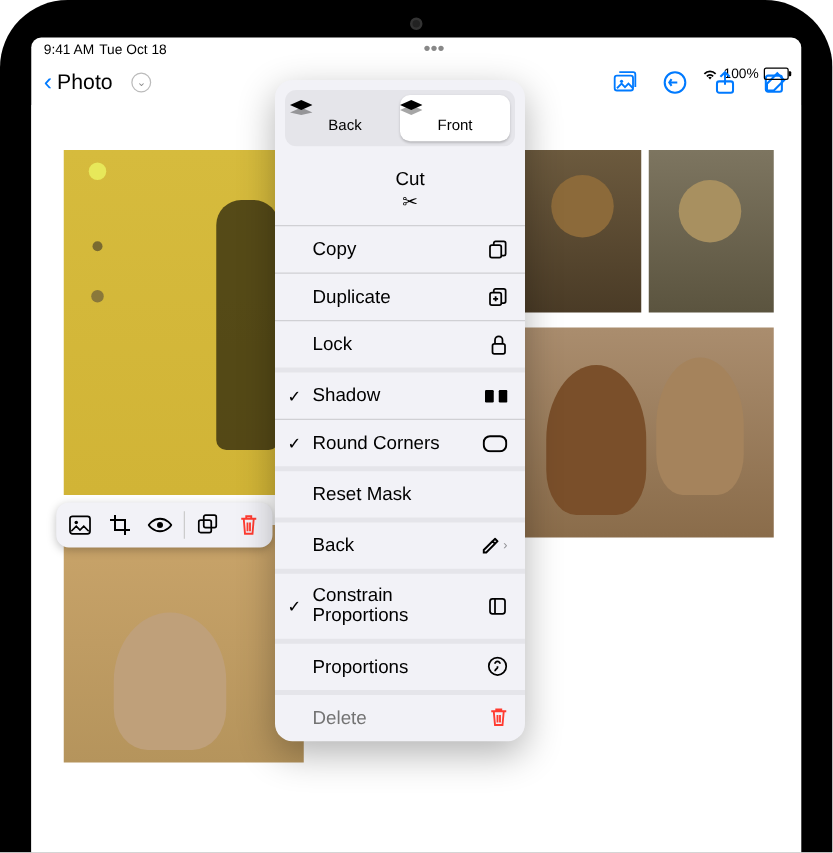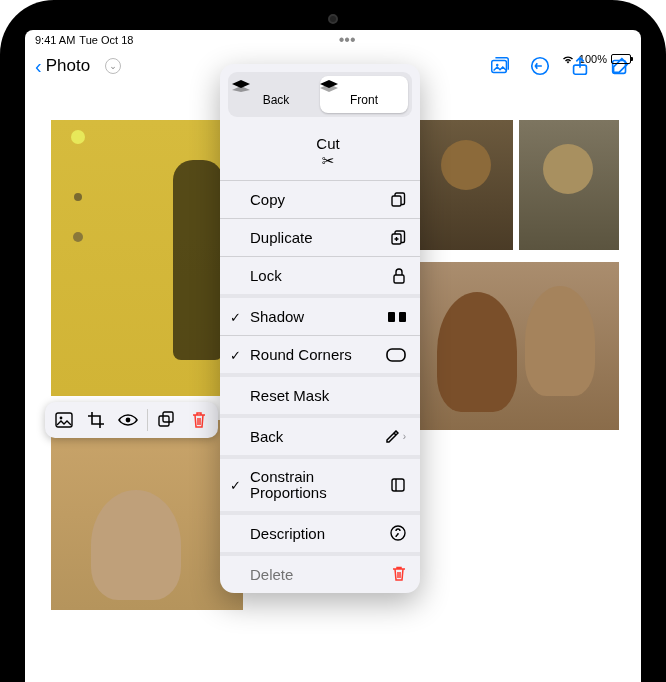--- a/index.html
+++ b/index.html
@@ -367,21 +367,21 @@
             <span class="chk">✓</span>
             <span class="twoLine">Constrain Proportions</span>
             <span class="ri">
               <svg width="16" height="16" viewBox="0 0 16 16" fill="none" stroke="#000" stroke-width="1.4">
                   <rect x="2" y="2" width="12" height="12" rx="2"></rect>
                   <path d="M6 2v12"></path>
                 </svg>
             </span>
           </li>
           <li class="group-start">
-            <span>Description</span>
+            <span>Proportions</span>
             <span class="ri">
               <svg width="16" height="16" viewBox="0 0 16 16" fill="none" stroke="#000" stroke-width="1.4">
                   <circle cx="8" cy="8" r="7"></circle>
                   <path d="M6 6c0-1 1-2 2-2s2 1 2 2M8 8v1M6 12c0-2 2-2 2-3"></path>
                 </svg>
             </span>
           </li>
           <li class="group-start delete">
             <span>Delete</span>
             <span class="ri">

